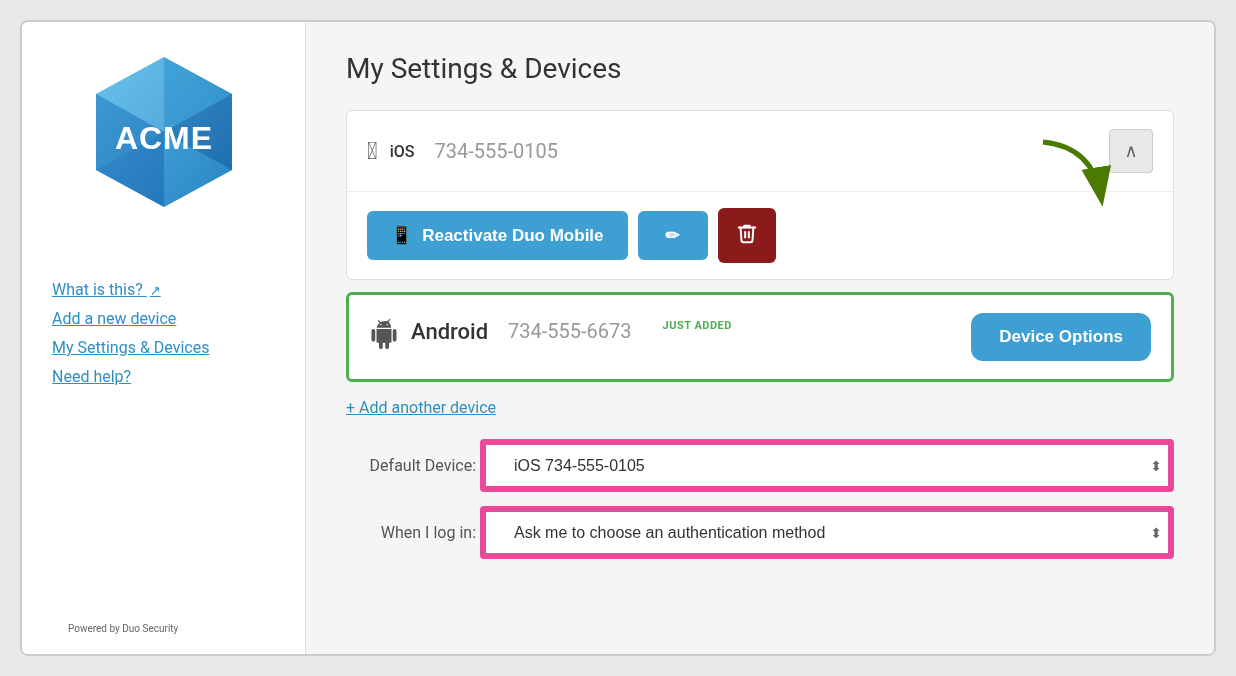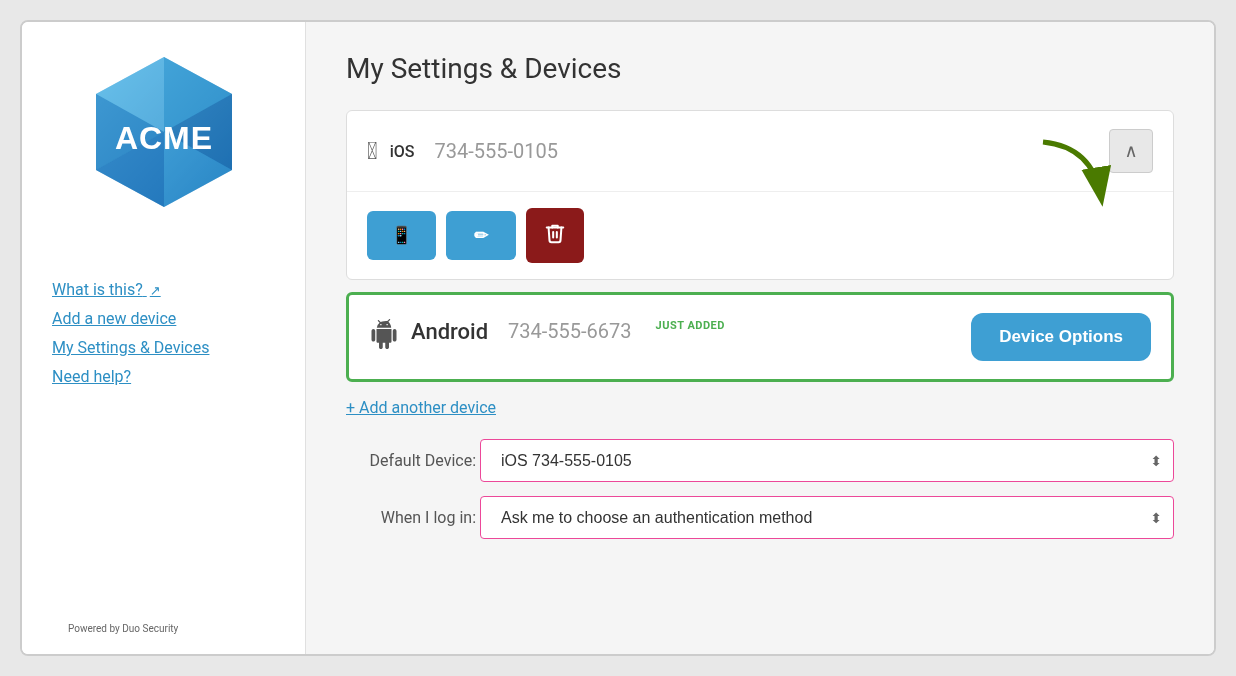--- a/index.html
+++ b/index.html
@@ -212,21 +212,21 @@
     .android-phone {
       font-size: 20px;
       color: #999;
       margin-left: 8px;
     }
     .just-added-badge {
       font-size: 11px;
       font-weight: 700;
       color: #4caf50;
       letter-spacing: 0.5px;
-      margin-left: 12px;
+      margin-left: 19px;
       vertical-align: middle;
     }
     .btn-device-options {
       background: #3e9fd3;
       color: white;
       border: none;
       border-radius: 12px;
       padding: 14px 28px;
       font-size: 17px;
       font-weight: 700;
@@ -259,23 +259,23 @@
       text-align: right;
     }
     .select-wrapper {
       flex: 1;
       position: relative;
     }
     .select-wrapper select {
       width: 100%;
       appearance: none;
       background: white;
-      border: 1px solid #ec4899;
+      border: 6px solid #ec4899;
       border-radius: 4px;
-      padding: 12px 40px 12px 20px;
+      padding: 12px 40px 12px 28px;
       font-size: 16px;
       color: #333;
       cursor: pointer;
     }
     .select-arrow {
       position: absolute;
       right: 12px;
       top: 50%;
       transform: translateY(-50%);
       pointer-events: none;
@@ -355,20 +355,21 @@
           <defs>
             <marker id="arrowhead" markerWidth="8" markerHeight="8" refX="6" refY="3" orient="auto">
               <polygon points="0 0, 8 3, 0 6" fill="#4a7a00"></polygon>
             </marker>
           </defs>
           <path d="M 10,10 Q 60,15 68,65" stroke="#4a7a00" stroke-width="5" fill="none" marker-end="url(#arrowhead)"></path>
         </svg>
 
         <button class="btn-reactivate">
           <span>📱</span>
+          <span>Reactivate Duo Mobile</span>
         </button>
         <button class="btn-change-name">
           <span>✏</span>
         </button>
         <button class="btn-delete">
           <span>
             <svg width="22" height="22" viewBox="0 0 24 24" fill="none" stroke="white" stroke-width="2.2" stroke-linecap="round" stroke-linejoin="round">
               <polyline points="3 6 5 6 21 6"></polyline>
               <path d="M19 6l-1 14a2 2 0 0 1-2 2H8a2 2 0 0 1-2-2L5 6"></path>
               <path d="M10 11v6"></path>

